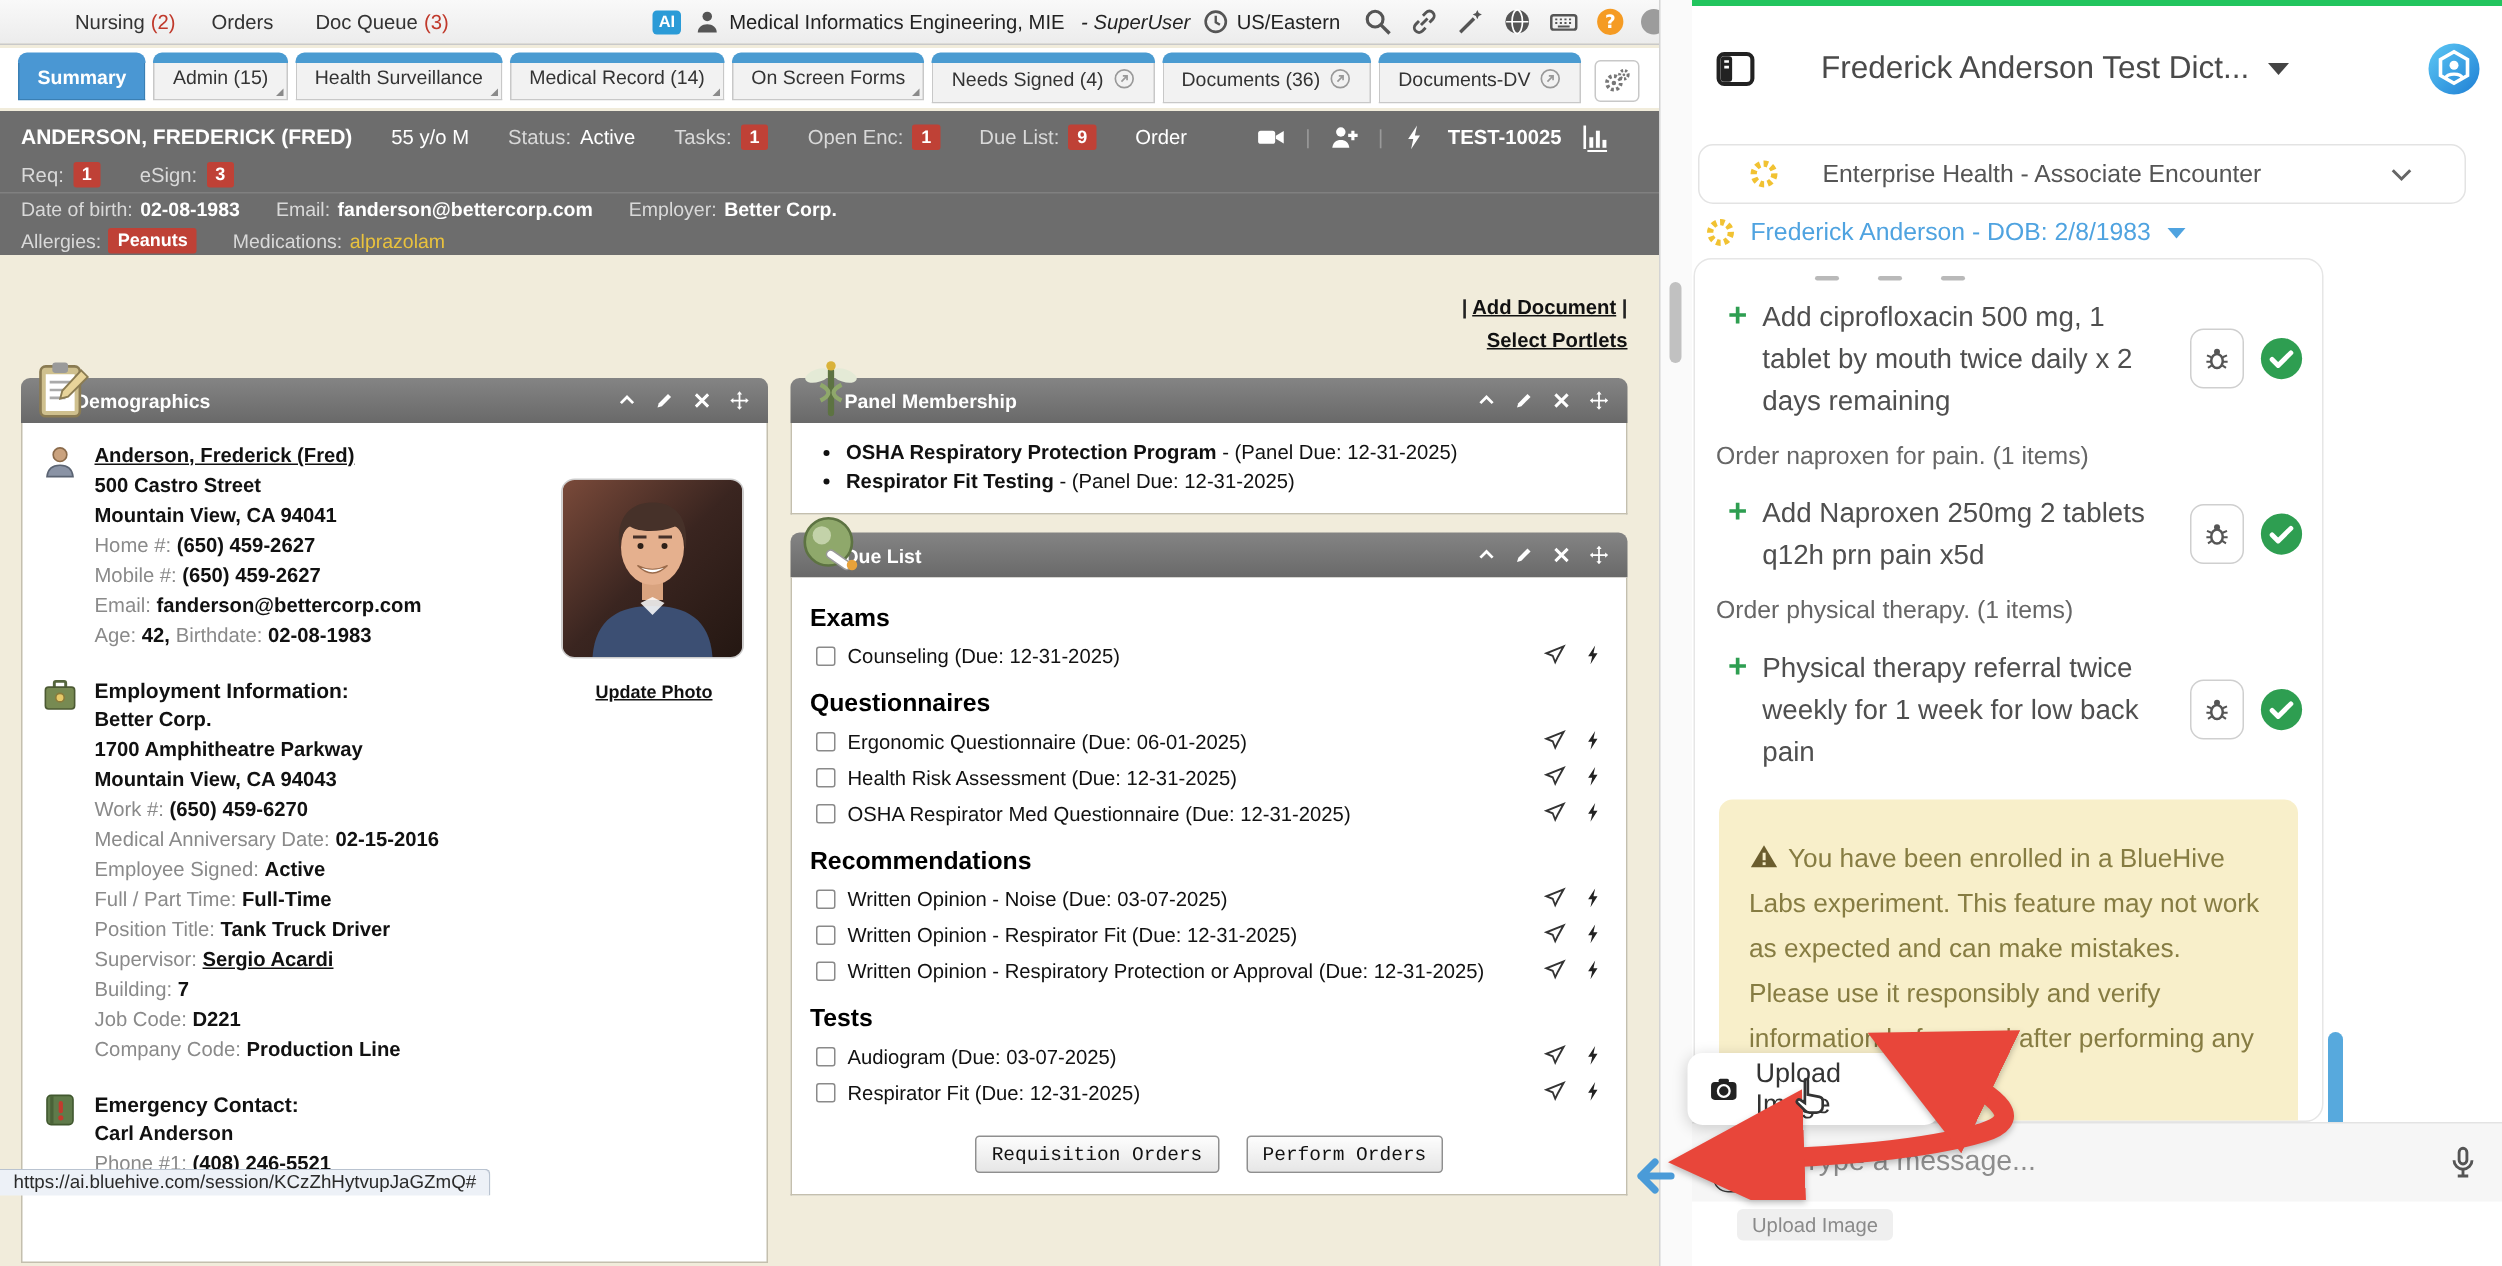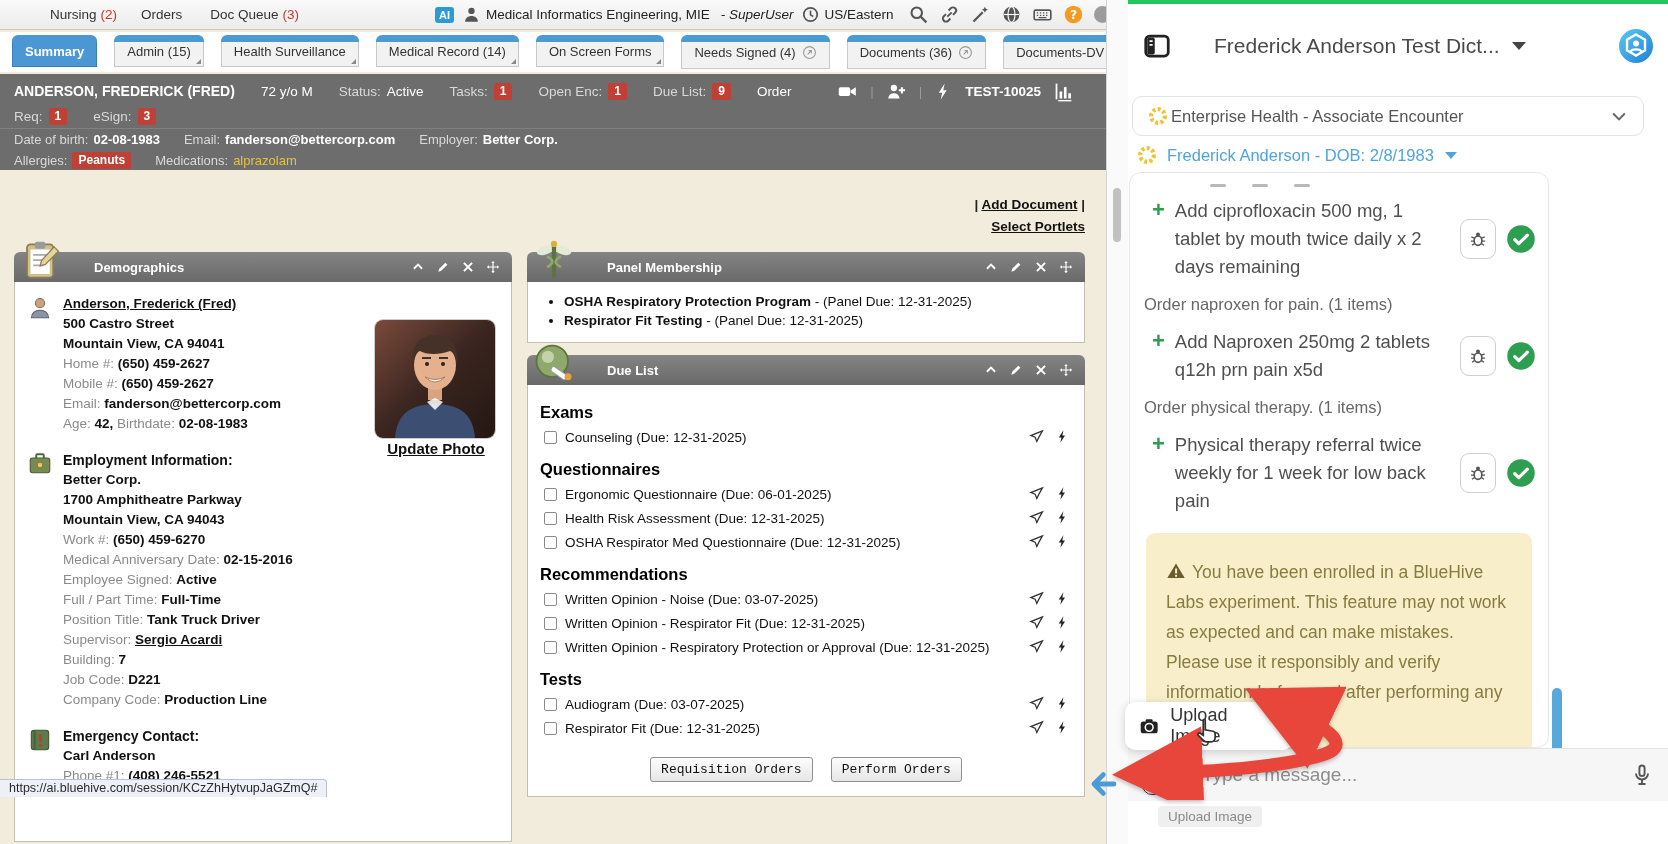--- a/index.html
+++ b/index.html
@@ -20,21 +20,21 @@
   .icn18{width:21px;height:21px;}
   .ai-badge{background:#2b9bd7;color:#fff;font-weight:bold;font-size:11px;border-radius:3px;padding:2px 4px;margin-left:120px;}
   .org{display:flex;align-items:center;gap:5px;white-space:nowrap;color:#222;}
   .org .role{font-style:italic;margin-left:6px;}
   .tz{display:flex;align-items:center;gap:4px;white-space:nowrap;}
   .topicons{display:flex;align-items:center;gap:10px;margin-left:6px;}
   .gray-dot{width:17px;height:17px;border-radius:50%;background:#9c9c9c;}
 
   
   .tabsbar{position:absolute;left:0;top:32px;width:1106px;height:40px;display:flex;align-items:flex-start;
-           padding:4px 0 0 12px;gap:17px;background:#fff;}
+           padding:4px 0 0 12px;gap:5px;background:#fff;}
   .tab{position:relative;border-radius:6px 6px 0 0;background:#f2f2f2;border:1px solid #c8c8c8;border-top:none;
        font-size:13px;color:#333;padding:9px 12px 8px;line-height:1;white-space:nowrap;display:flex;gap:6px;align-items:center;}
   .tab::before{content:"";position:absolute;left:-1px;right:-1px;top:-1px;height:7px;background:#4a9bd1;border-radius:6px 6px 0 0;}
   .tab.active{background:#4a97d3;color:#fff;border-color:#3a7fb4;font-weight:bold;}
   .tab.active::before{background:#4a97d3;}
   .tab.fold::after{content:"";position:absolute;right:2px;bottom:2px;border-left:5px solid transparent;border-bottom:5px solid #8a8a8a;}
   .ext{width:15px;height:15px;}
   .cogbtn{width:30px;height:28px;background:#fff;border:1px solid #c8c8c8;border-radius:4px;display:flex;align-items:center;justify-content:center;margin-left:4px;margin-top:4px;}
 
   
@@ -56,37 +56,37 @@
 
   
   .content{position:absolute;left:0;top:180px;width:1106px;height:674px;background:#f1ecdb;}
   .toplinks{position:absolute;right:21px;top:14px;text-align:right;font-size:13.5px;font-weight:bold;line-height:1.6;}
   .toplinks a{color:#111;text-decoration:underline;cursor:pointer;}
   .toplinks .pipe{text-decoration:none;font-weight:bold;}
 
   
   .portlet{position:absolute;}
   .phead{position:relative;height:30px;background:linear-gradient(#848484,#696969);border-radius:6px 6px 0 0;
-         display:flex;align-items:center;color:#fff;font-size:13px;font-weight:bold;padding-left:80px;gap:36px;}
+         display:flex;align-items:center;color:#fff;font-size:13px;font-weight:bold;padding-left:36px;gap:36px;}
   .picon{position:absolute;left:6px;top:-13px;width:42px;height:42px;}
   .pctrl{margin-left:auto;display:flex;gap:11px;margin-right:12px;}
   .pctrl svg{width:14px;height:14px;cursor:pointer;}
   .pbody{background:#fff;border:1px solid #c4bfae;border-top:none;}
 
   
   .dsec{display:flex;gap:10px;padding:12px 12px 4px;}
   .dsec .sicon{width:26px;height:26px;flex:0 0 auto;margin-top:1px;}
   .dline{font-size:13.5px;line-height:20px;color:#1a1a1a;}
   .lbl{color:#8a8a8a;}
   .val{font-weight:bold;color:#111;}
   .blk{font-weight:bold;color:#111;}
   .ulink{font-weight:bold;color:#111;text-decoration:underline;cursor:pointer;}
   .photo-wrap{position:absolute;right:14px;top:38px;width:122px;text-align:center;}
   .photo{width:120px;height:118px;border-radius:8px;overflow:hidden;box-shadow:0 0 0 1px #ccc;}
-  .updphoto{display:inline-block;margin-top:2px;font-size:15px;font-weight:bold;color:#111;text-decoration:underline;cursor:pointer;}
+  .updphoto{display:inline-block;margin-top:16px;font-size:12px;font-weight:bold;color:#111;text-decoration:underline;cursor:pointer;}
   .sect-title{font-weight:bold;font-size:14px;color:#111;line-height:20px;}
 
   
   .pm-body{padding:10px 14px 12px;font-size:13.5px;}
   .pm-body ul{margin:0;padding-left:22px;}
   .pm-body li{line-height:19px;color:#111;}
 
   
   .dl-body{padding:8px 12px 14px;font-size:13.5px;position:relative;}
   .dl-head{font-weight:bold;font-size:16.5px;margin:10px 0 4px;color:#000;}
@@ -108,21 +108,21 @@
   .scroll-thumb{position:absolute;left:1113px;top:188px;width:8px;height:54px;background:#c1c1c1;border-radius:4px;}
 
   
   .side{position:absolute;left:1128px;top:4px;width:540px;height:844px;background:#fff;}
   .sp-head{position:absolute;left:0;top:24px;width:100%;display:flex;align-items:center;padding:0 14px;}
   .sp-title{font-size:21px;color:#4a4a4a;margin-left:42px;white-space:nowrap;}
   .caret-dn{width:0;height:0;border-left:7px solid transparent;border-right:7px solid transparent;border-top:8px solid #444;
             display:inline-block;margin-left:12px;}
   .sp-logo{margin-left:auto;width:36px;height:36px;}
   .enc-card{position:absolute;left:4px;top:92px;width:512px;height:40px;border:1px solid #e3e3e3;border-radius:10px;
-            display:flex;align-items:center;padding:0 14px;gap:2px;font-size:16.5px;color:#555;background:#fff;}
+            display:flex;align-items:center;padding:0 32px;gap:28px;font-size:16.5px;color:#555;background:#fff;}
   .enc-card .chev{margin-left:auto;width:20px;height:20px;}
   .sun{width:22px;height:22px;flex:0 0 auto;}
   .pat-link{position:absolute;left:8px;top:140px;display:flex;align-items:center;gap:9px;font-size:16.5px;color:#4fa3e0;}
   .caret-blue{width:0;height:0;border-left:6px solid transparent;border-right:6px solid transparent;border-top:7px solid #4fa3e0;margin-left:2px;}
 
   .chat{position:absolute;left:1px;top:168px;width:420px;height:576px;border:1px solid #e6e6e6;border-radius:12px;
         overflow:hidden;background:#fff;padding:4px 0 0;}
   .clip-row{height:10px;margin:0 0 4px 80px;display:flex;gap:26px;align-items:flex-end;}
   .clip-row i{display:block;width:16px;height:3px;background:#b9b9b9;border-radius:2px;}
   .chat-item{display:flex;align-items:center;gap:10px;padding:6px 12px 6px 22px;}
@@ -271,21 +271,21 @@
             <circle cx="9.5" cy="13.5" r="1.8" fill="#777"></circle>
             <circle cx="17.5" cy="7" r="3.4" fill="none" stroke="#777" stroke-width="2.4" stroke-dasharray="1.8 1.5"></circle>
             <circle cx="17.5" cy="7" r="1.1" fill="#777"></circle>
           </svg>
       </div>
     </div>
 
     <div class="pbanner">
       <div class="pb-row pb-r1">
         <span class="pb-name">ANDERSON, FREDERICK (FRED)</span>
-        <span class="pb-item">72 y/o M</span>
+        <span class="pb-item">55 y/o M</span>
         <span class="pb-item">
             <span class="pb-lbl">Status:</span>
             <span>Active</span>
           </span>
         <span class="pb-item">
             <span class="pb-lbl">Tasks:</span>
             <span class="badge">1</span>
           </span>
         <span class="pb-item">
             <span class="pb-lbl">Open Enc:</span>

